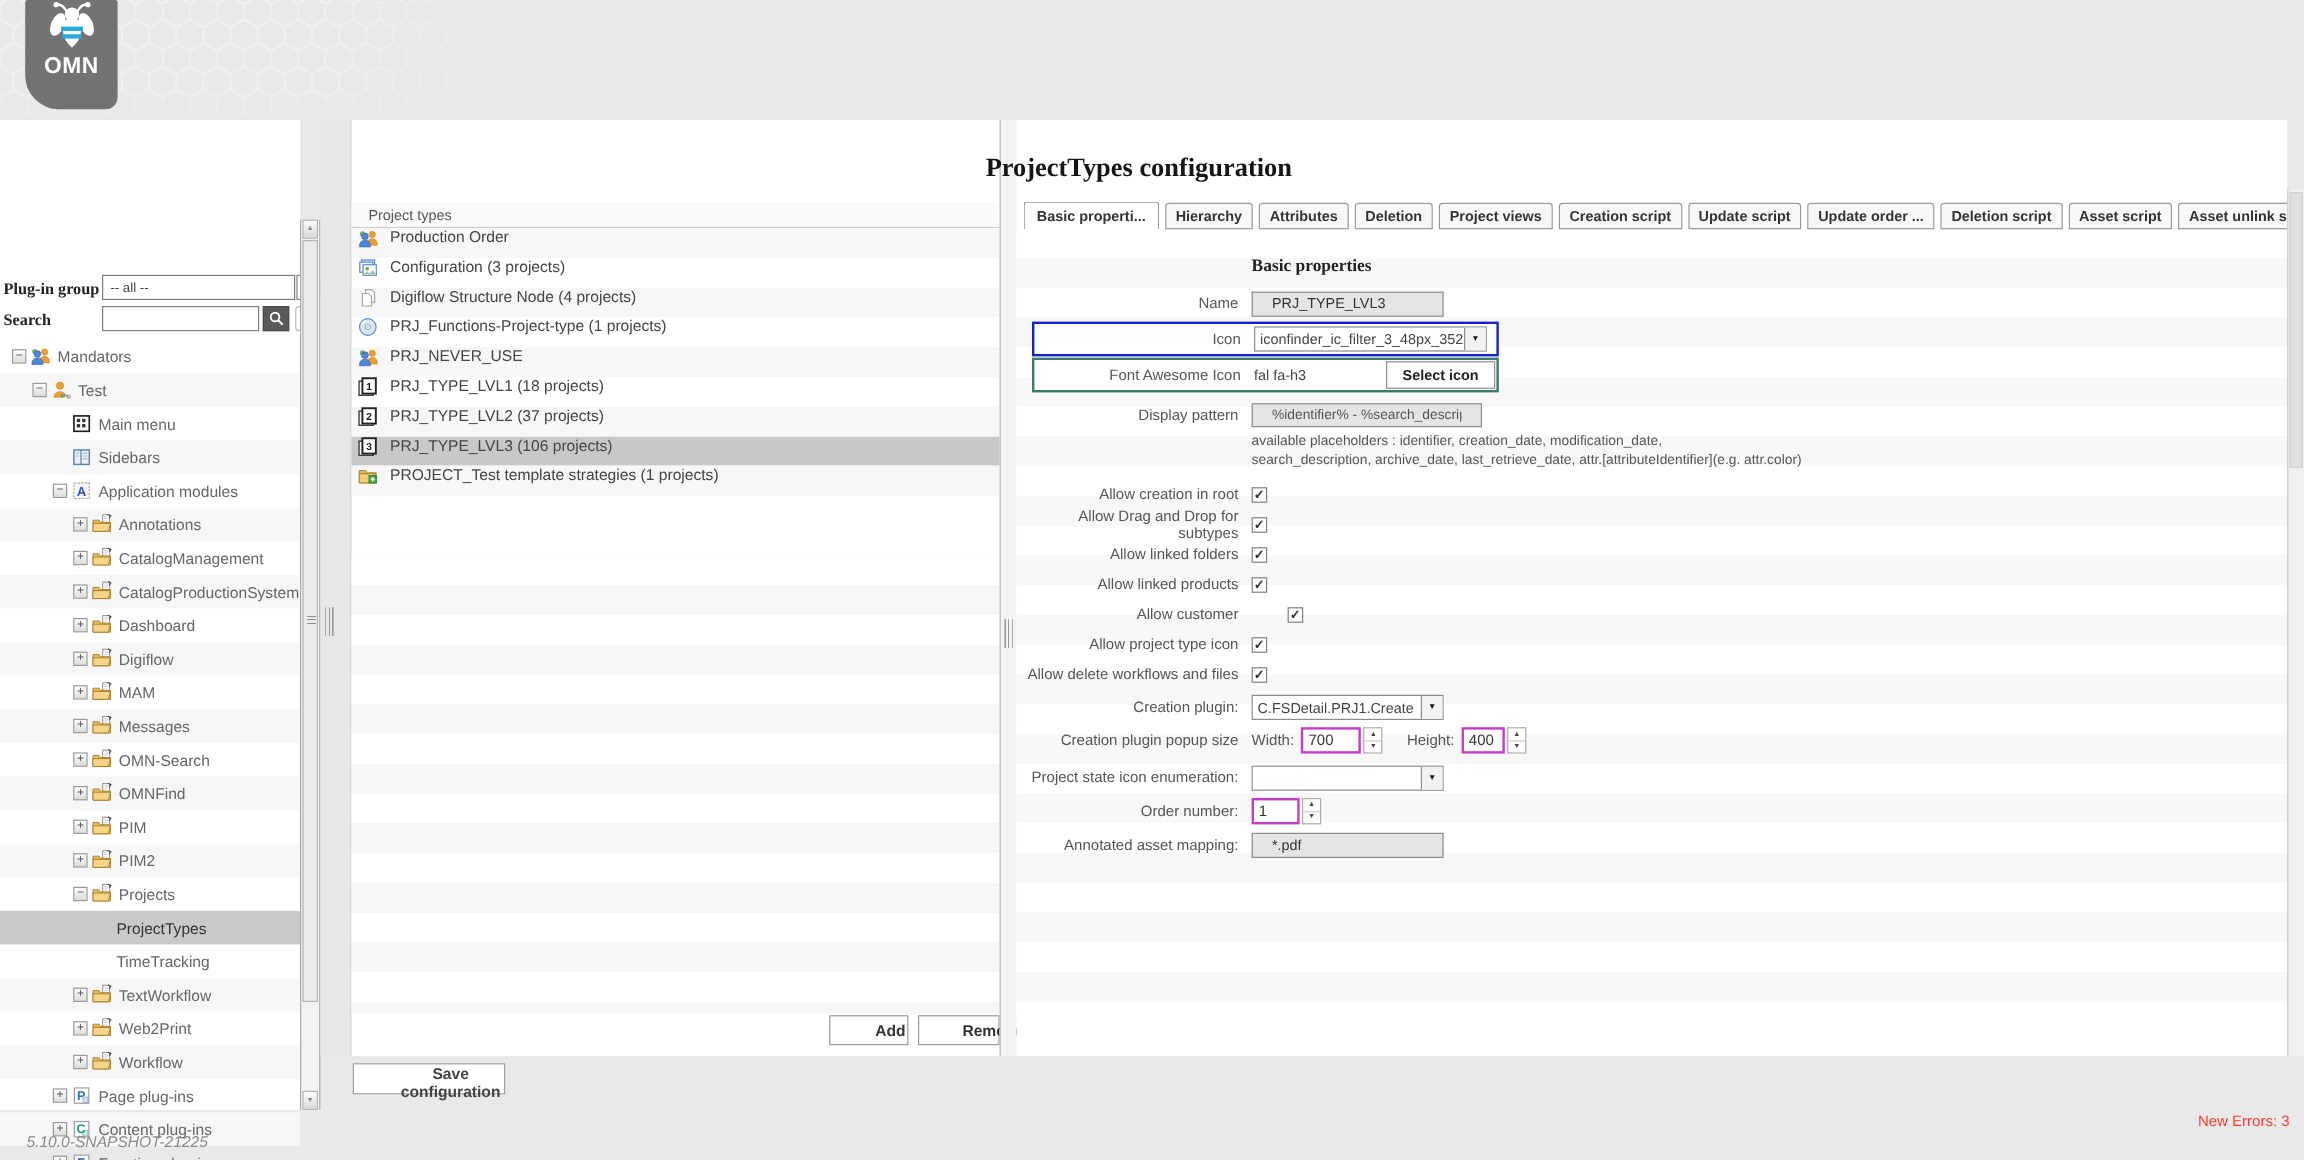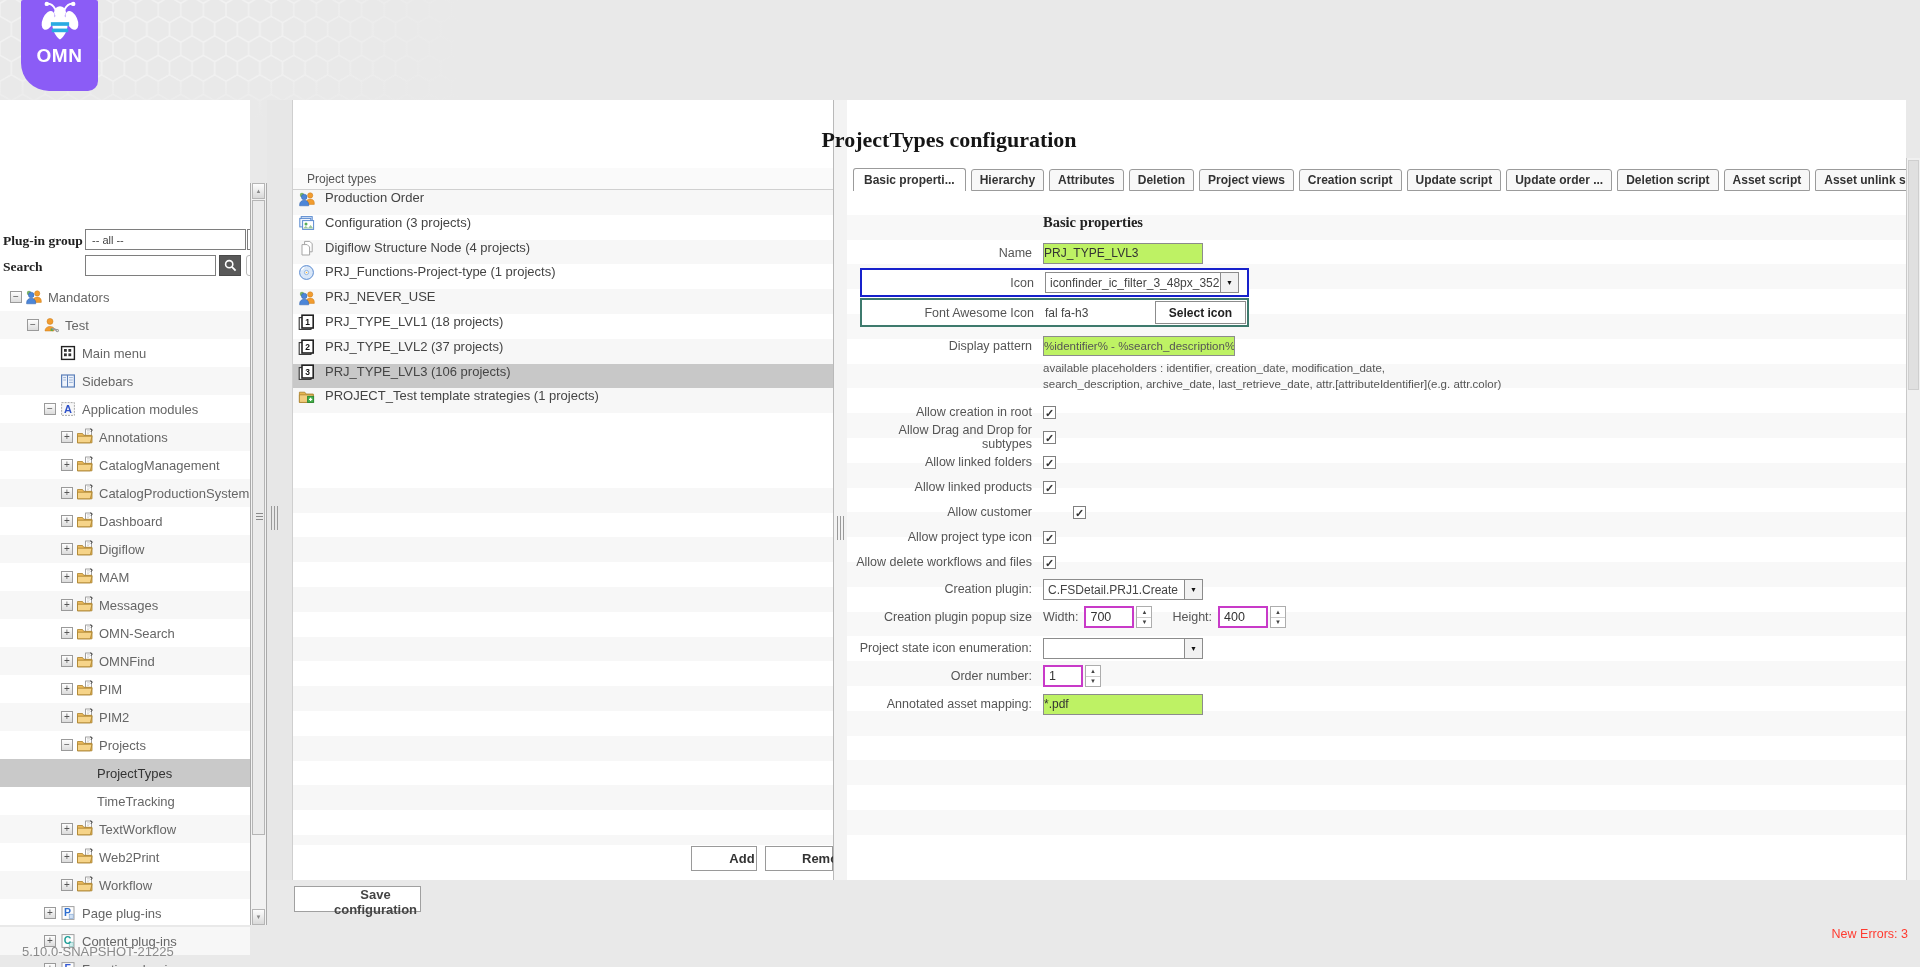--- a/index.html
+++ b/index.html
@@ -6,21 +6,21 @@
   html,body { width:1920px; height:967px; }
   body { position:relative; background:#e9e9e9; overflow:hidden;
          font-family:"Liberation Sans", sans-serif; }
 
   
   .hexwrap { position:absolute; left:0; top:0; width:470px; height:118px; }
   .hexfade-r { position:absolute; left:0; top:0; width:470px; height:118px;
                background:linear-gradient(to right, rgba(233,233,233,0) 55%, #e9e9e9 98%); }
   .hexfade-b { position:absolute; left:0; top:0; width:470px; height:118px;
                background:linear-gradient(to bottom, rgba(233,233,233,0) 60%, #e9e9e9 100%); }
-  .logo { position:absolute; left:21px; top:0; width:77px; height:91px; background:#8b5cf6;
+  .logo { position:absolute; left:21px; top:0; width:77px; height:91px; background:#737373;
           border-radius:2px 2px 10px 28px; display:flex; flex-direction:column; align-items:center; z-index:3; }
   .logo-text { color:#fff; font-weight:bold; font-size:19px; letter-spacing:.5px; margin-top:-3px; }
 
   
   .sidebar { position:absolute; left:0; top:100px; width:250px; height:825px; background:#fff; }
   .side-label { position:absolute; font-family:"Liberation Serif", serif; font-weight:bold;
                 font-size:13.5px; color:#222; }
   #lbl-plugin { left:3px; top:133px; }
   #lbl-search { left:3px; top:159px; }
   .side-select { position:absolute; left:85px; top:129px; width:161px; height:21px;
@@ -94,22 +94,22 @@
                 font-family:"Liberation Serif", serif; font-weight:bold; font-size:22px; color:#151515; z-index:2; }
   #tabs { position:absolute; left:6px; top:68px; display:flex; gap:5px; align-items:flex-end; height:23px; }
   .tab { border:1px solid #9b9b9b; border-radius:3px 3px 0 0; background:#f8f8f8; font-size:12px;
          font-weight:bold; color:#333; padding:3px 8px; height:22px; white-space:nowrap; }
   .tab.active { background:#fff; height:23px; border-bottom:none; padding:4px 10px 3px; }
 
   .fheading { position:absolute; left:196px; top:114px; font-family:"Liberation Serif", serif;
               font-weight:bold; font-size:14.5px; color:#222; z-index:2; }
   .frow { position:absolute; left:0; display:flex; align-items:center; height:22px; z-index:2; }
   .flabel { width:185px; text-align:right; font-size:12.5px; color:#555; flex:none; }
-  .f-input { height:21px; border:1px solid #8c8c8c; font-size:12px; color:#333; padding:0 0;
-             font-family:inherit; background:#bef264; margin-left:11px; }
+  .f-input { height:21px; border:1px solid #8c8c8c; font-size:12px; color:#333; padding:0 16px;
+             font-family:inherit; background:#e5e5e5; margin-left:11px; }
   #row-name { top:142px; }
   #row-display { top:235px; }
   #display-input { height:20px; font-size:11.5px; color:#555; width:192px; }
   .hl-box { position:absolute; left:13px; width:389px; height:29px; background:#fff; display:flex;
             align-items:center; z-index:2; }
   #box-icon { top:168px; border:2px solid #1721cb; }
   #box-fa { top:198px; border:2px solid #3e7a6d; }
   .flabel-in { width:172px; text-align:right; font-size:12.5px; color:#555; flex:none; }
   .combo { display:flex; height:21px; border:1px solid #8c8c8c; background:#fff; margin-left:11px; }
   .combo-text { flex:1; font-size:12px; color:#444; padding:3px 2px 0 4px; white-space:nowrap; overflow:hidden; }
@@ -133,21 +133,21 @@
   .spin { width:16px; height:22px; border:1px solid #adadad; background:#fff; display:flex;
           flex-direction:column; margin-left:2px; flex:none; }
   .spin span { flex:1; display:flex; align-items:center; justify-content:center; font-size:6px; color:#444; }
   .spin span:first-child { border-bottom:1px solid #ccc; }
 
   .right-scroll { position:absolute; left:1906px; top:158px; width:14px; height:722px; background:#f0f0f0;
                   border-left:1px solid #c9c9c9; }
   .right-thumb { position:absolute; left:1px; top:2px; width:11px; height:230px; background:#e0e0e0;
                  border:1px solid #cfcfcf; }
 
-  .version { position:absolute; left:22px; top:944px; font-size:13px; color:#8a8a8a; }
+  .version { position:absolute; left:22px; top:944px; font-size:13px; color:#8a8a8a;font-style:italic; }
   .new-errors { position:absolute; right:12px; top:927px; font-size:12.5px; color:#ff3b30; }
 </style>
 </head>
 <body>
 
 <div class="hexwrap">
   <svg width="470" height="118" xmlns="http://www.w3.org/2000/svg">
     <defs>
       <pattern id="hexp" width="22.6" height="39" patternUnits="userSpaceOnUse">
         <g fill="none" stroke="#f1f1f1" stroke-width="1.3">
@@ -714,21 +714,21 @@
 
   <div class="frow" id="row-popup">
     <span class="flabel">Creation plugin popup size</span>
     <span class="sizelbl" style="margin-left:11px">Width:</span>
     <div class="spinfield" style="width:50px;margin-left:6px">700</div>
     <div class="spin">
         <span>▲</span>
         <span>▼</span>
       </div>
     <span class="sizelbl" style="margin-left:20px">Height:</span>
-    <div class="spinfield" style="width:50px;margin-left:6px">400</div>
+    <div class="spinfield" style="width:36px;margin-left:6px">400</div>
     <div class="spin">
         <span>▲</span>
         <span>▼</span>
       </div>
   </div>
 
   <div class="frow" id="row-state">
     <span class="flabel">Project state icon enumeration:</span>
     <div class="combo plugin-combo">
       <div class="combo-text"></div>

